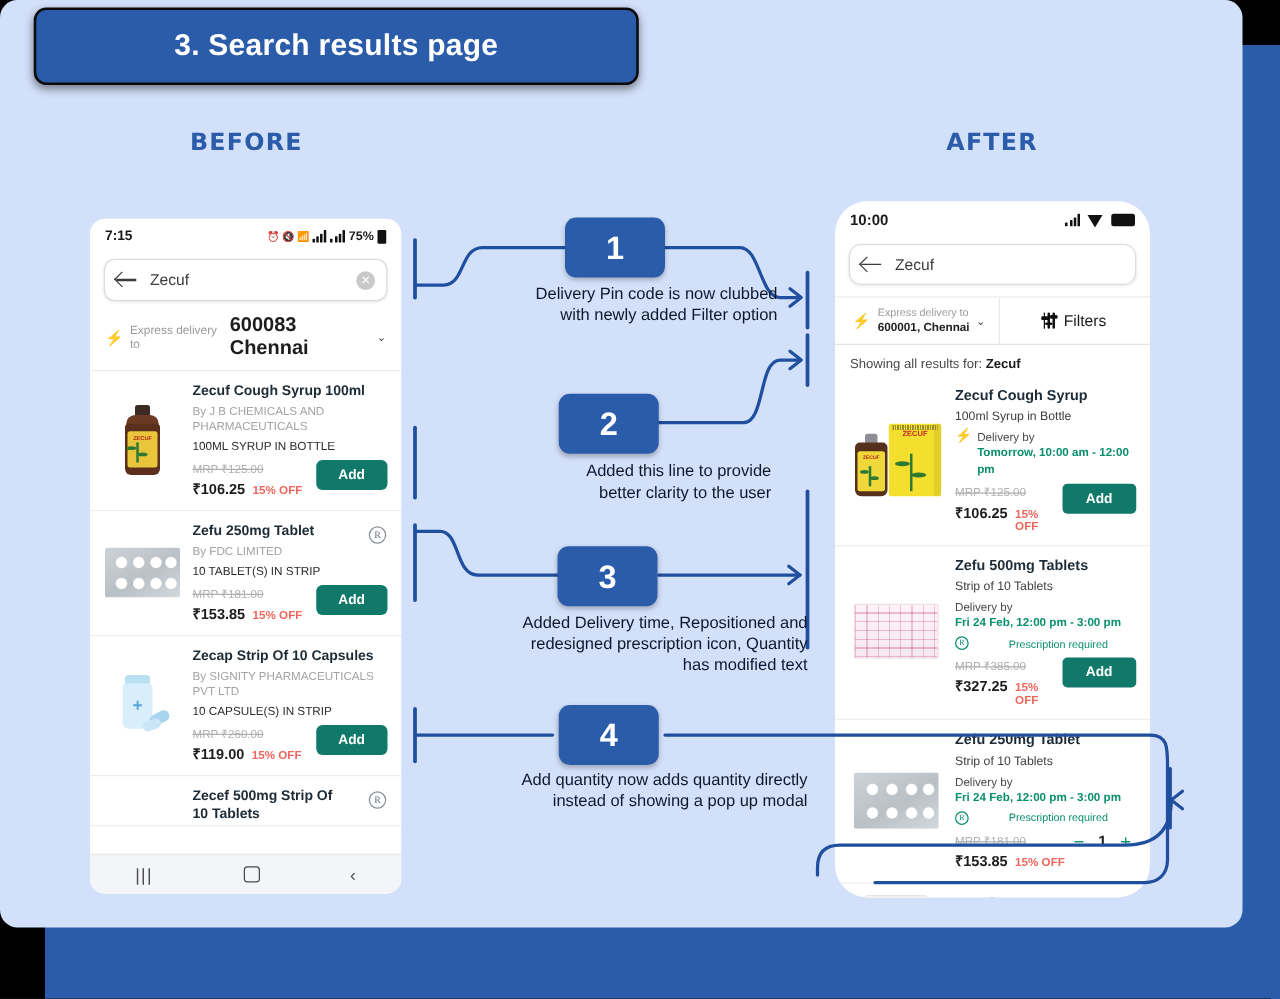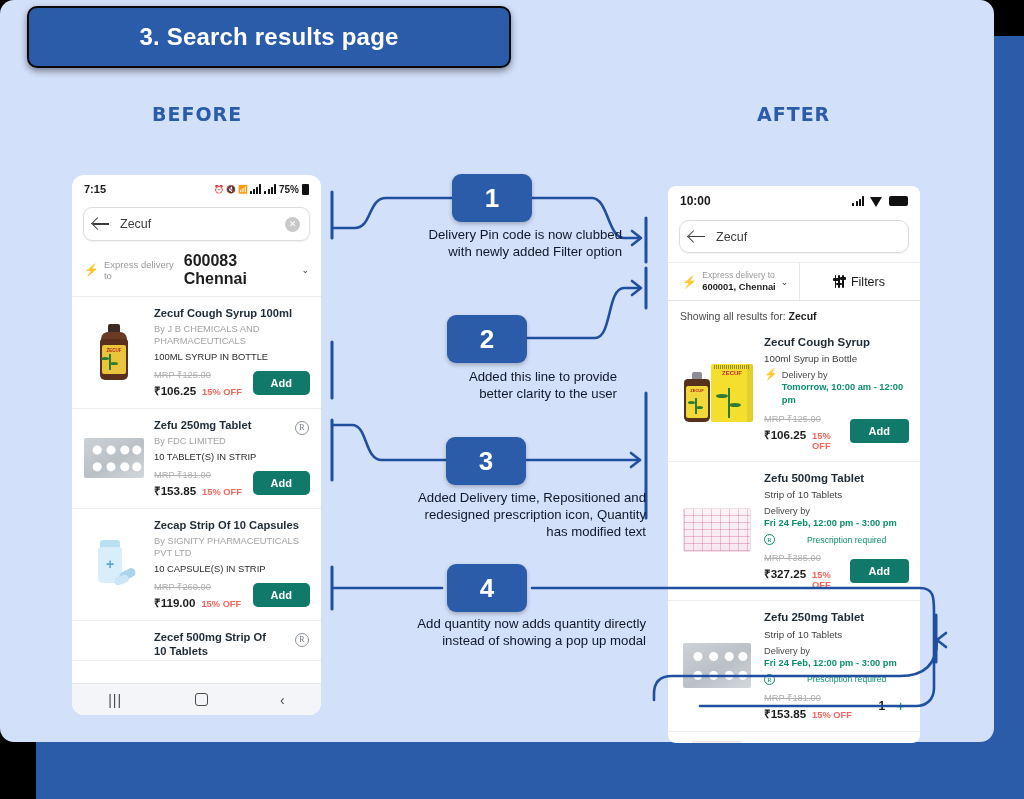--- a/index.html
+++ b/index.html
@@ -50,22 +50,22 @@
 
   
   .phone {
     position: absolute; background: #ffffff; overflow: hidden; margin-top: 32px;
   }
   #phone-before {
     left: 72px; top: 143px; width: 249px; height: 540px;
     border-radius: 12px;
   }
   #phone-after {
-    left: 668px; top: 154px; width: 252px; height: 557px;
-    border-radius: 8px;
+    left: 668px; top: 129px; width: 252px; height: 557px;
+    border-radius: 26px;
   }
 
   
   .statusbar {
     display: flex; align-items: center; justify-content: space-between;
     padding: 0 12px; height: 28px;
   }
   .statusbar .clock { font-size: 11px; color: #1b1b1b; font-weight: 600; }
   .sb-icons { display: flex; align-items: center; gap: 3px; }
   .sb-icons .tiny { font-size: 8px; color: #2b2b2b; letter-spacing: -1px; }
@@ -163,21 +163,21 @@
     color: #0a8f6e; font-size: 6.5px; line-height: 9px; text-align: center; flex: none;
     font-family: "Liberation Serif", serif;
   }
   .rx-text { font-size: 8.6px; color: #0a8f6e; padding-left: 28px; }
   .rx-corner {
     position: absolute; right: 12px; top: 12px;
     width: 14px; height: 14px; border-radius: 50%; border: 1.1px solid #8a9098;
     color: #6e757d; font-size: 8px; line-height: 12px; text-align: center;
     font-family: "Liberation Serif", serif;
   }
-  .price-row { display: flex; align-items: center; justify-content: space-between; margin-top: 6px; }
+  .price-row { display: flex; align-items: flex-start; justify-content: space-between; margin-top: 6px; }
   .price-col .mrp { font-size: 9.3px; color: #b0b0b0; text-decoration: line-through; }
   .price-now { display: flex; align-items: baseline; gap: 6px; margin-top: 2px; }
   .price-now .amt { font-size: 11.6px; font-weight: bold; color: #1d1d1d; }
   .price-now .off { font-size: 9.3px; font-weight: bold; color: #f0665c; }
   .add-btn {
     background: #11796a; color: #fff; font-size: 11px; font-weight: bold;
     padding: 6px 18px; border-radius: 5px; border: none; flex: none;
   }
   #phone-after .add-btn { padding: 6px 19px; border-radius: 4px; }
   .qty-ctrl { display: flex; align-items: center; gap: 11px; padding-right: 4px; }
@@ -532,21 +532,21 @@
             <button class="add-btn">Add</button>
           </div>
         </div>
       </div>
 
       <div class="prod">
         <div class="thumb">
           <div class="img-strip-pink"></div>
         </div>
         <div class="pinfo">
-          <div class="pname">Zefu 500mg Tablet</div>
+          <div class="pname">Zefu 500mg Tablets</div>
           <div class="ppack">Strip of 10 Tablets</div>
           <div class="deliv-blk">
             <span class="deliv-txt">
               <span class="dl1" style="display:block">Delivery by</span>
               <span class="dl2" style="display:block">Fri 24 Feb, 12:00 pm - 3:00 pm</span>
             </span>
           </div>
           <div class="rx-line">
             <span class="rx-badge">R</span>
             <span class="rx-text">Prescription required</span>

